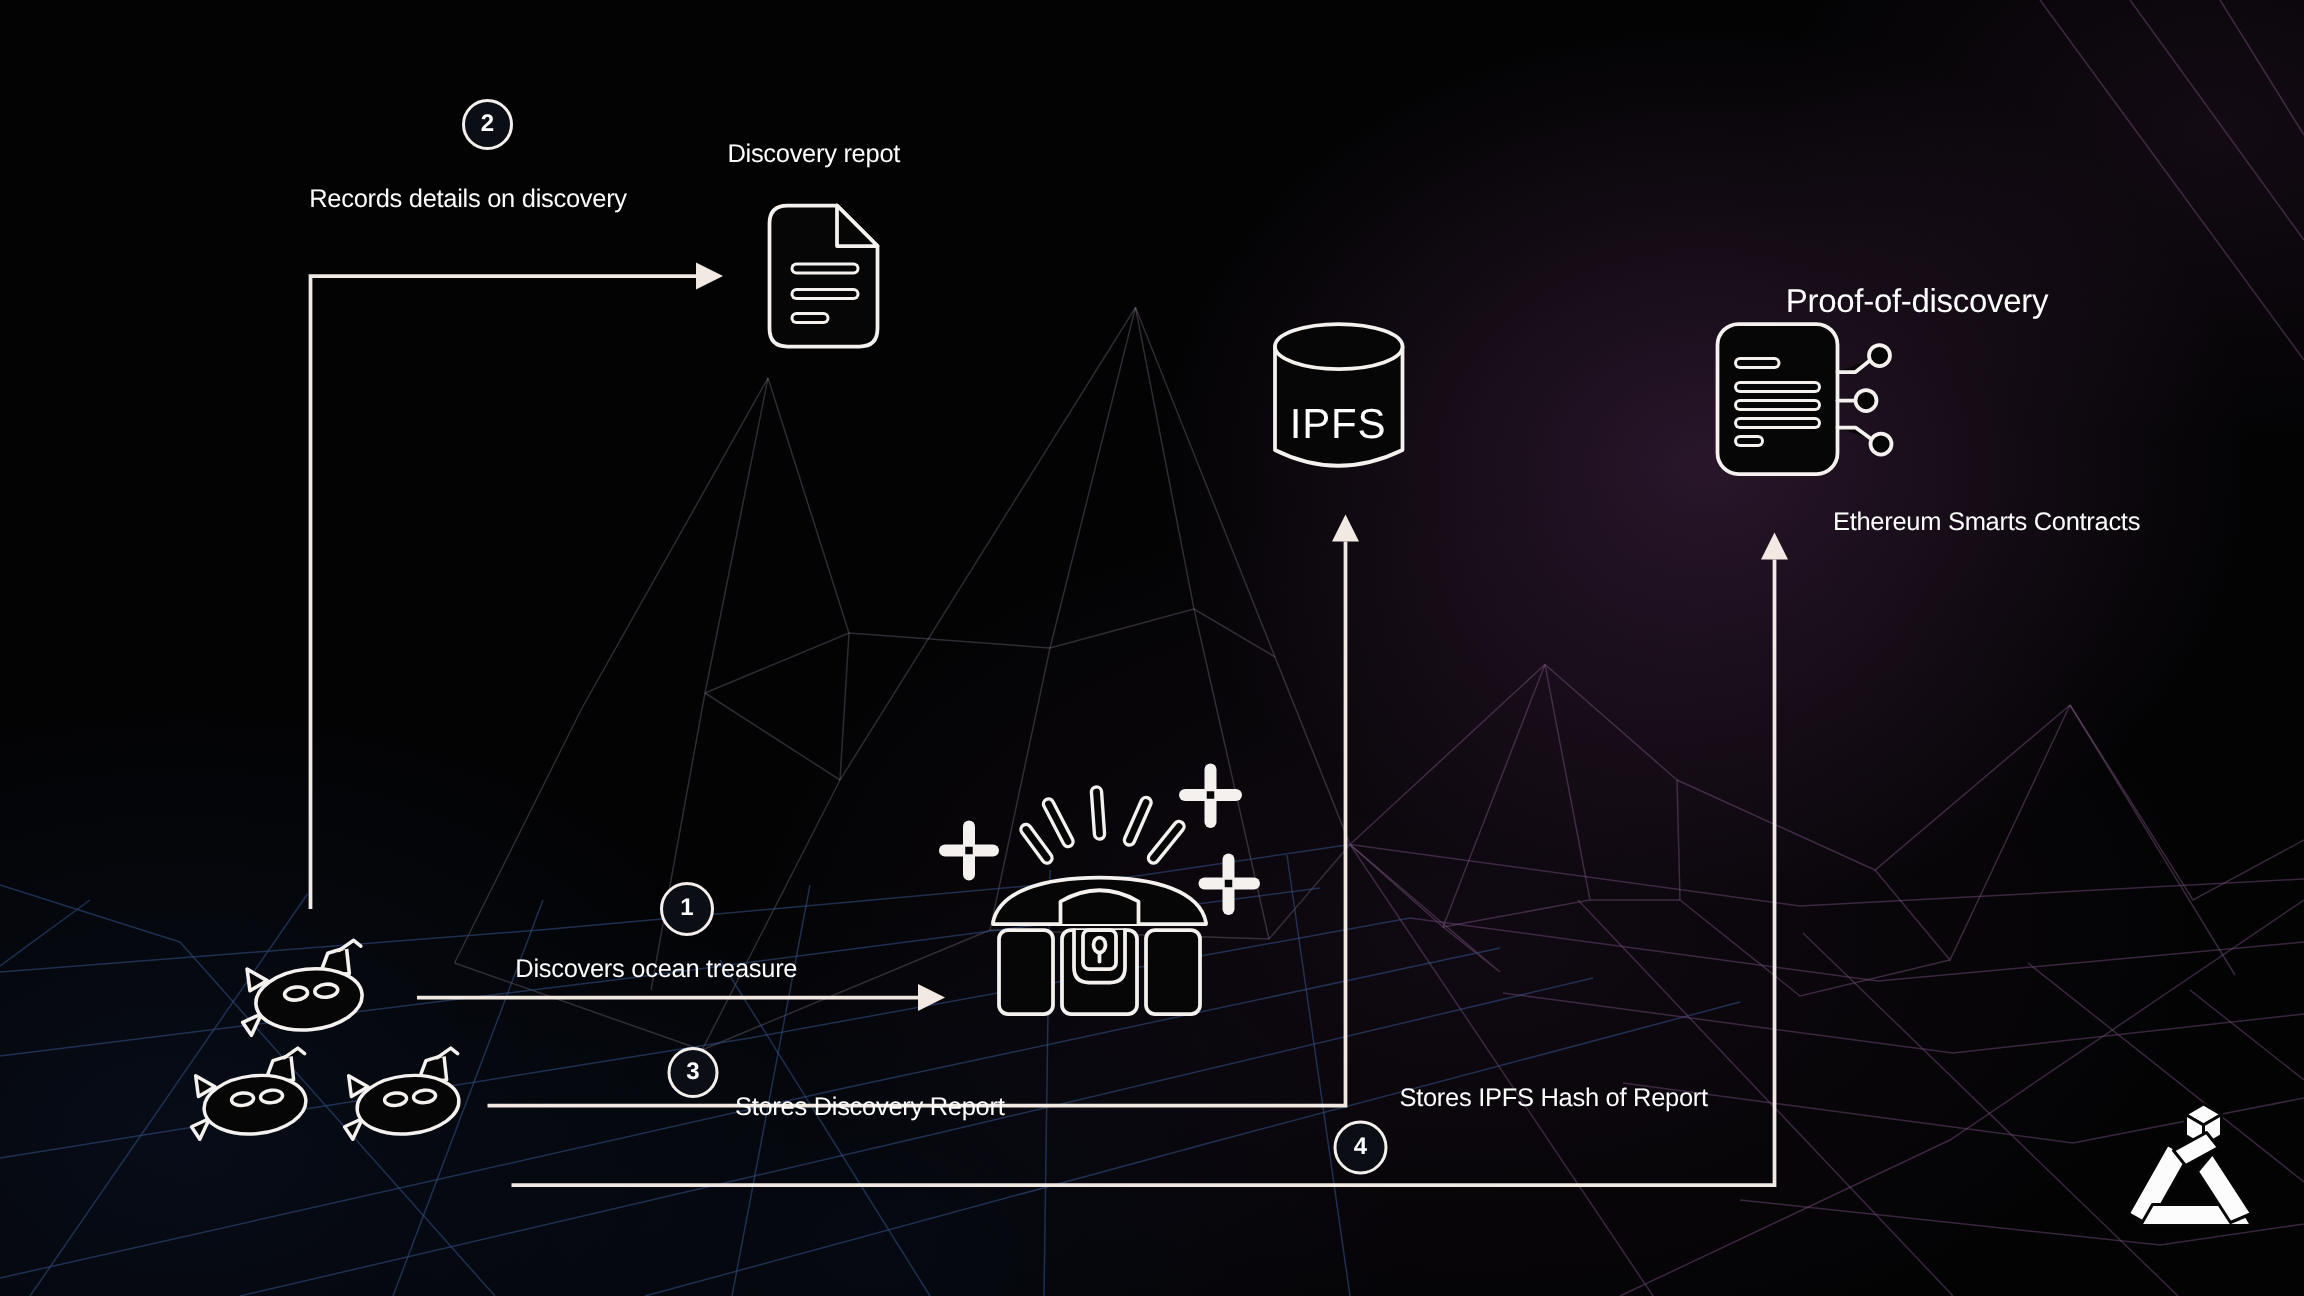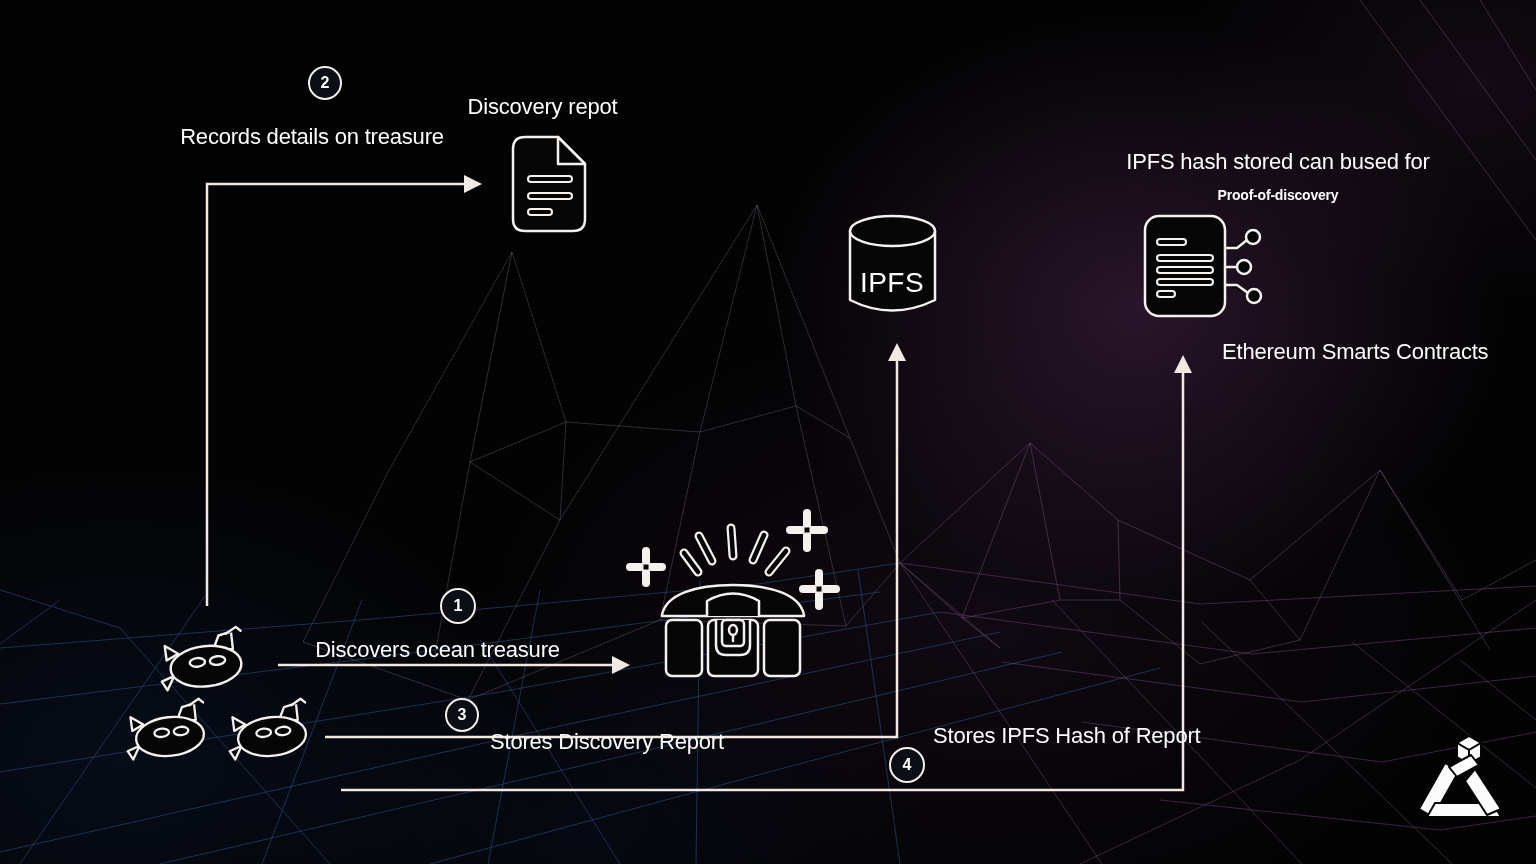--- a/index.html
+++ b/index.html
@@ -8,23 +8,23 @@
     font-family:"Liberation Sans",sans-serif;color:#fdfdfd;
     background:
       radial-gradient(520px 420px at 74% 36%, rgba(78,40,80,.50), rgba(0,0,0,0) 70%),
       radial-gradient(420px 300px at 96% 10%, rgba(58,28,58,.30), rgba(0,0,0,0) 70%),
       radial-gradient(700px 420px at 64% 72%, rgba(52,26,56,.28), rgba(0,0,0,0) 70%),
       radial-gradient(600px 420px at 8% 88%, rgba(16,34,70,.30), rgba(0,0,0,0) 70%),
       radial-gradient(500px 360px at 38% 96%, rgba(14,28,58,.25), rgba(0,0,0,0) 70%),
       #030304;
   }
   svg.scene{position:absolute;inset:0;width:1536px;height:864px;}
-  .label{position:absolute;font-size:22px;letter-spacing:-.2px;line-height:1.45;white-space:nowrap;}
+  .label{position:absolute;font-size:17px;letter-spacing:-.2px;line-height:1.45;white-space:nowrap;}
   .centered{text-align:center;white-space:normal;}
-  .bold{font-weight:700;font-size:14px;}
+  .bold{font-weight:400;font-size:22px;}
   .badge{
     position:absolute;width:30px;height:30px;border-radius:50%;
     border:2px solid #f5efec;background:#0b0e14;color:#fff;
     font-size:16px;font-weight:700;display:flex;align-items:center;justify-content:center;
   }
   .mesh-gray{stroke:#a494ac;stroke-opacity:.28;fill:none;stroke-width:1;}
   .mesh-purple{stroke:#8a5f8f;stroke-opacity:.40;fill:none;stroke-width:1;}
   .mesh-pgrnd{stroke:#6f4a78;stroke-opacity:.50;fill:none;stroke-width:1;}
   .mesh-blue{stroke:#2e4a7c;stroke-opacity:.62;fill:none;stroke-width:1;}
   .flow{stroke:#f2e9e3;stroke-width:2.5;fill:none;}
@@ -222,25 +222,24 @@
       <polygon class="logo" points="44,12 44,26 56,33 56,19"></polygon>
       <polygon class="logo" points="68,12 68,26 56,33 56,19"></polygon>
       <polygon class="logo" points="6,78 32,32 46,40 20,86"></polygon>
       <polygon class="logo" points="14,86 88,86 80,72 22,72"></polygon>
       <polygon class="logo" points="52,50 62,38 88,78 74,84"></polygon>
       <polygon class="logo" points="36,36 58,24 66,34 44,46"></polygon>
     </g>
   </svg>
 
   <div class="badge" style="left:308px;top:66px;">2</div>
-  <div class="label centered" style="left:172px;top:121px;width:280px;">Records details on treasure</div>
+  <div class="label centered" style="left:172px;top:121px;width:280px;">Records details on discovery</div>
 
   <div class="label centered" style="left:455px;top:91px;width:175px;">Discovery repot</div>
 
-  <div class="label centered" style="left:1118px;top:146px;width:320px;">IPFS hash stored can bused for</div>
   <div class="label centered bold" style="left:1118px;top:185px;width:320px;">Proof-of-discovery</div>
   <div class="label" style="left:1222px;top:336px;">Ethereum Smarts Contracts</div>
 
   <div class="badge" style="left:440px;top:588px;width:32px;height:32px;">1</div>
   <div class="label centered" style="left:310px;top:634px;width:255px;">Discovers ocean treasure</div>
 
   <div class="badge" style="left:445px;top:698px;">3</div>
   <div class="label" style="left:490px;top:726px;">Stores Discovery Report</div>
 
   <div class="badge" style="left:889px;top:747px;width:32px;height:32px;">4</div>

